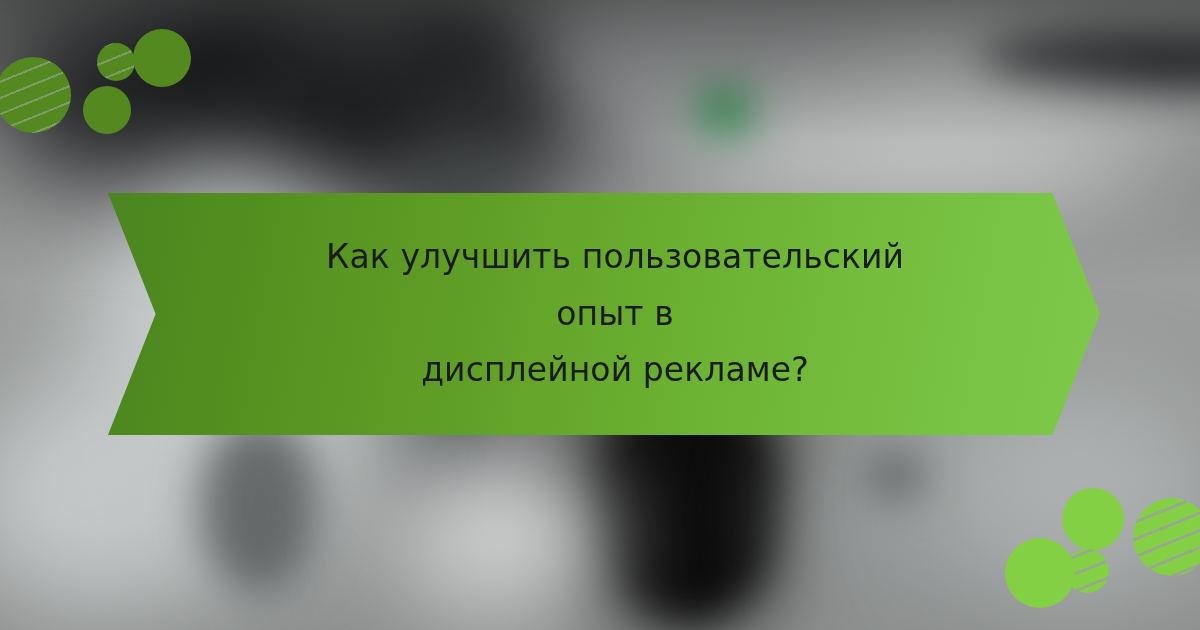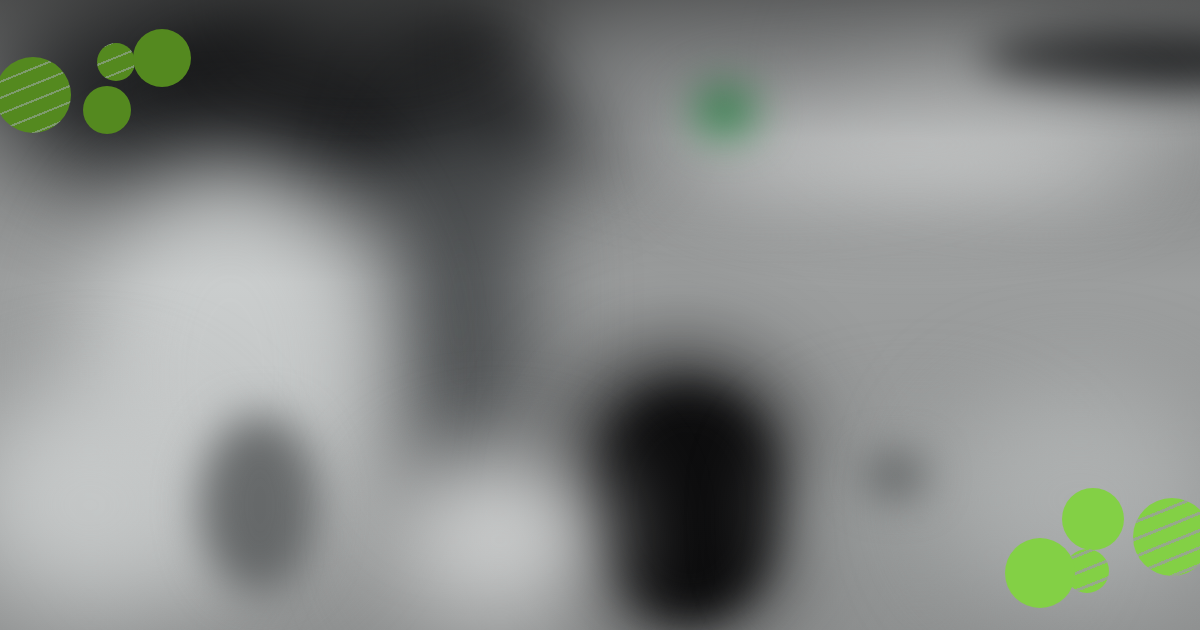--- a/index.html
+++ b/index.html
@@ -121,14 +121,18 @@
   <div class="deco striped-dark" style="left:-5px; top:57px; width:76px; height:76px;"></div>
   <div class="deco striped-dark" style="left:97px; top:43px; width:38px; height:38px;"></div>
   <div class="deco plain-dark" style="left:133px; top:29px; width:58px; height:58px;"></div>
   <div class="deco plain-dark" style="left:83px; top:86px; width:48px; height:48px;"></div>
 
   <div class="deco striped-light" style="left:1133px; top:498px; width:78px; height:78px;"></div>
   <div class="deco plain-light" style="left:1062px; top:488px; width:62px; height:62px;"></div>
   <div class="deco striped-light" style="left:1065px; top:549px; width:44px; height:44px;"></div>
   <div class="deco plain-light" style="left:1005px; top:538px; width:70px; height:70px;"></div>
 
+  <div id="banner">
+    <div id="banner-text">Как улучшить пользовательский опыт в
+дисплейной рекламе?</div>
+  </div>
 
 </div>
 
 </body></html>

